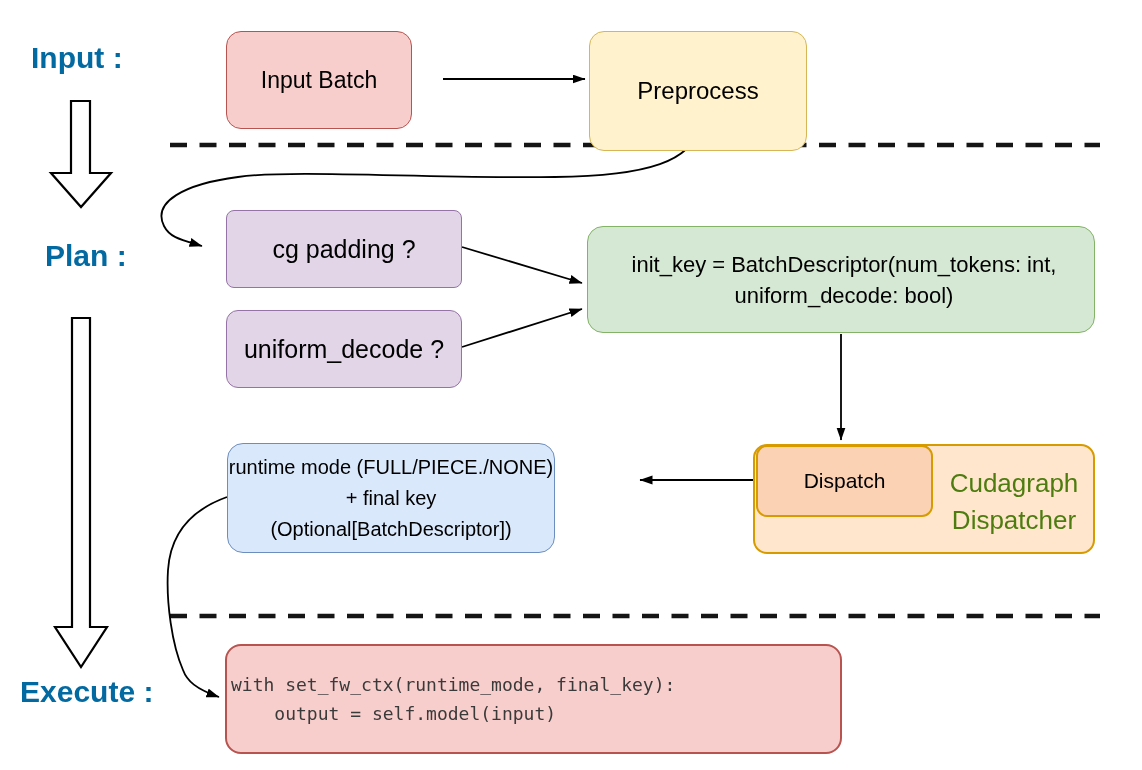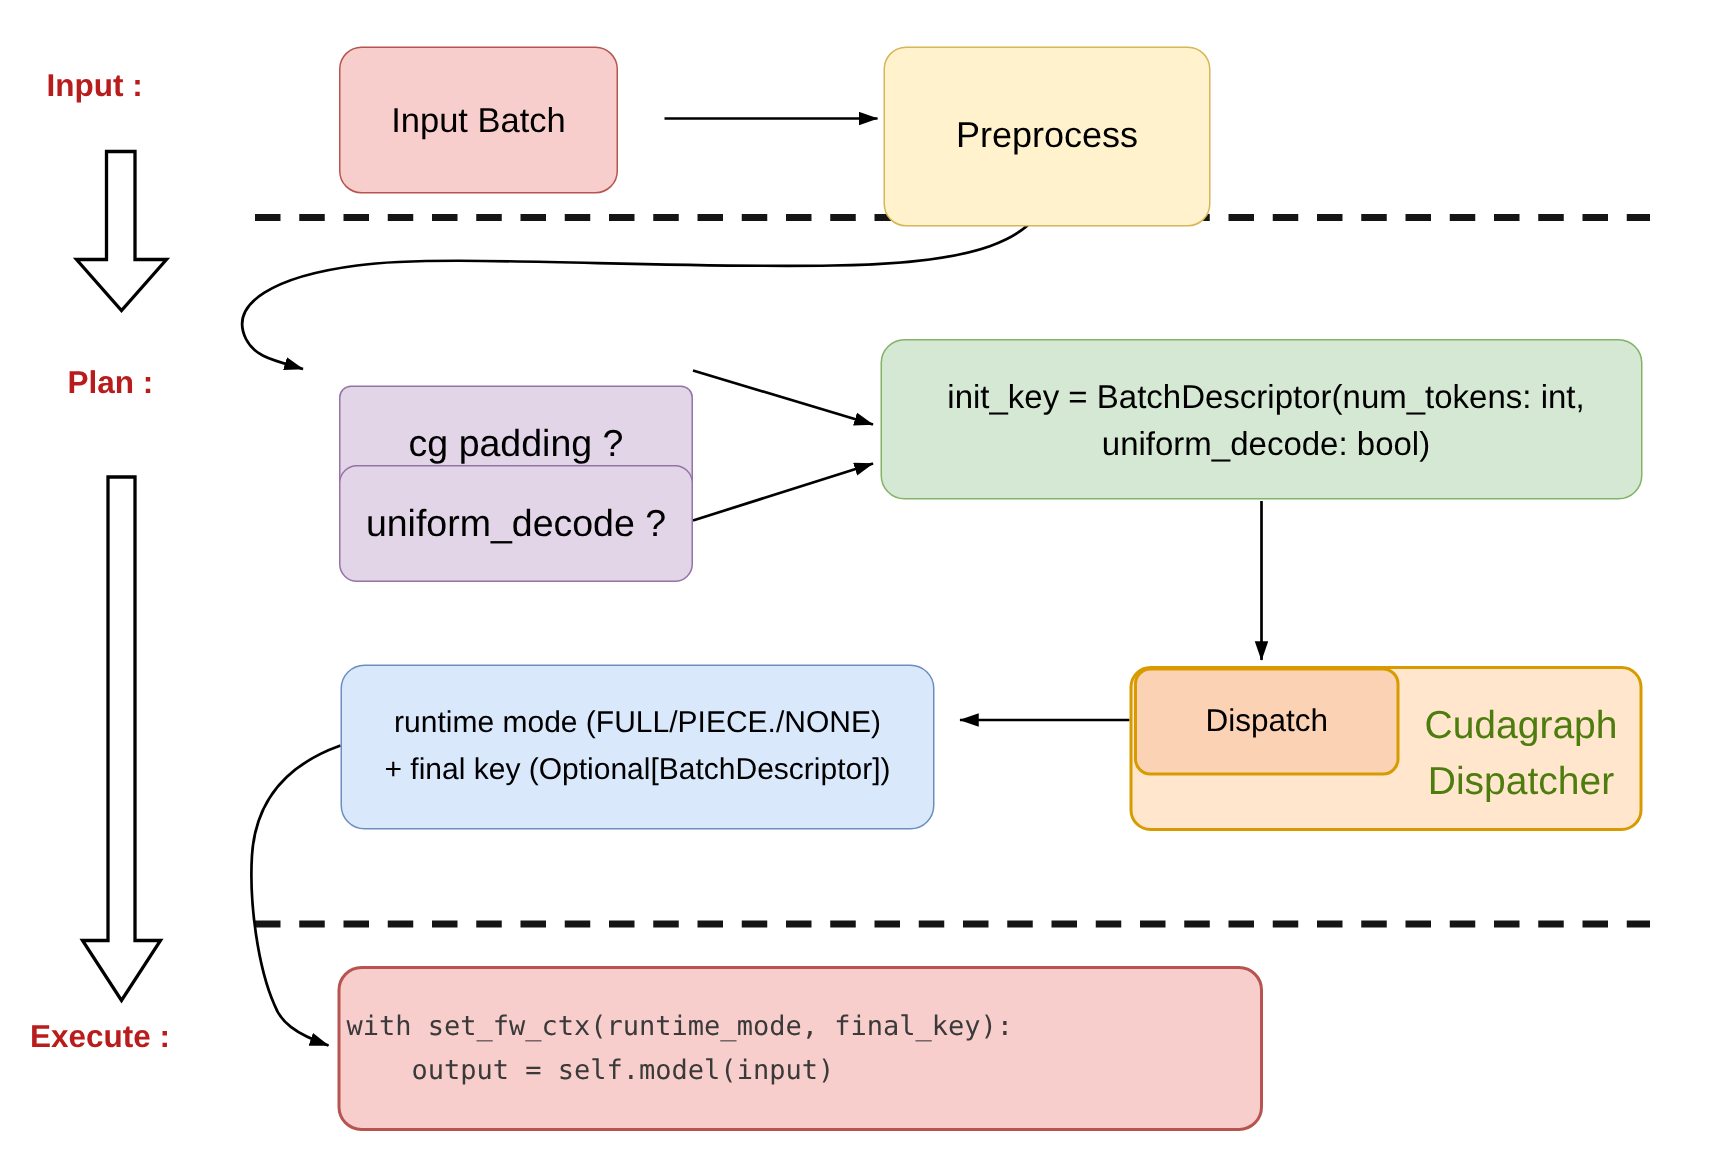--- a/index.html
+++ b/index.html
@@ -10,42 +10,42 @@
     position: relative; overflow: hidden;
   }
   #canvas { position: absolute; left: 0; top: 0; width: 1142px; height: 770px; }
   #connectors { position: absolute; left: 0; top: 0; }
 
   .conn { stroke: var(--connector, #000); fill: none; stroke-width: 1.8px; }
   .divider { stroke: #151515; stroke-width: 4.6px; stroke-dasharray: 17 12.5; fill: none; }
   .block-arrow { fill: #ffffff; stroke: #000000; stroke-width: 2.2px; stroke-linejoin: miter; }
 
   .stage-label {
-    position: absolute; font-weight: bold; font-size: 21px; color: #b91c1c;
+    position: absolute; font-weight: bold; font-size: 30px; color: #0369a1;
     line-height: 30px; white-space: nowrap;
   }
   .box {
     position: absolute; box-sizing: border-box;
     display: flex; flex-direction: column; align-items: center; justify-content: center;
     text-align: center; color: #000;
   }
   .box-input-batch {
     left: 226px; top: 31px; width: 186px; height: 98px;
     background: var(--red-fill); border: 1.7px solid var(--red-stroke);
     border-radius: 15px; font-size: 23px;
   }
   .box-preprocess {
     left: 589px; top: 31px; width: 218px; height: 120px;
     background: var(--yellow-fill); border: 1.7px solid var(--yellow-stroke);
     border-radius: 15px; font-size: 24px;
   }
   .box-cg-padding {
     left: 226px; top: 210px; width: 236px; height: 78px;
     background: var(--purple-fill); border: 1.7px solid var(--purple-stroke);
-    border-radius: 8px; font-size: 25px; margin-top: 47px;
+    border-radius: 8px; font-size: 25px;
   }
   .box-uniform-decode {
     left: 226px; top: 310px; width: 236px; height: 78px;
     background: var(--purple-fill); border: 1.7px solid var(--purple-stroke);
     border-radius: 12px; font-size: 25px;
   }
   .box-init-key {
     left: 587px; top: 226px; width: 508px; height: 107px;
     background: var(--green-fill); border: 1.8px solid var(--green-stroke);
     border-radius: 16px; font-size: 22px; line-height: 31px;
@@ -59,21 +59,21 @@
   .box-dispatch {
     left: 756px; top: 445px; width: 177px; height: 72px;
     background: var(--orange-inner-fill); border: 2px solid var(--orange-stroke);
     border-radius: 11px; font-size: 21px;
   }
   .label-cudagraph {
     position: absolute; left: 931px; top: 465px; width: 166px;
     text-align: center; font-size: 26px; line-height: 37px; color: #4d7c0f;
   }
   .box-runtime {
-    left: 227px; top: 443px; width: 396px; height: 110px;
+    left: 227px; top: 443px; width: 328px; height: 110px;
     background: var(--blue-fill); border: 1.8px solid var(--blue-stroke);
     border-radius: 16px; font-size: 20px; line-height: 31px;
   }
   .box-execute-code {
     left: 225px; top: 644px; width: 617px; height: 110px;
     background: var(--red-fill); border: 2px solid var(--red-stroke);
     border-radius: 16px;
     align-items: flex-start; padding-left: 4px;
   }
   .code-line {

